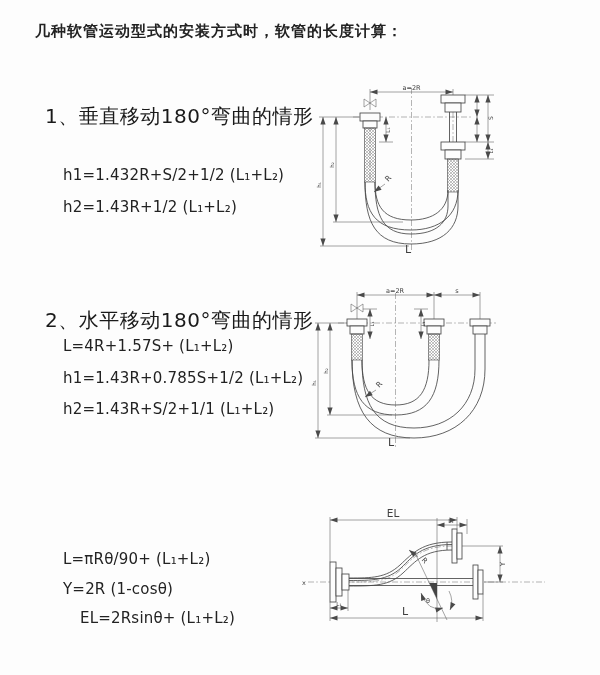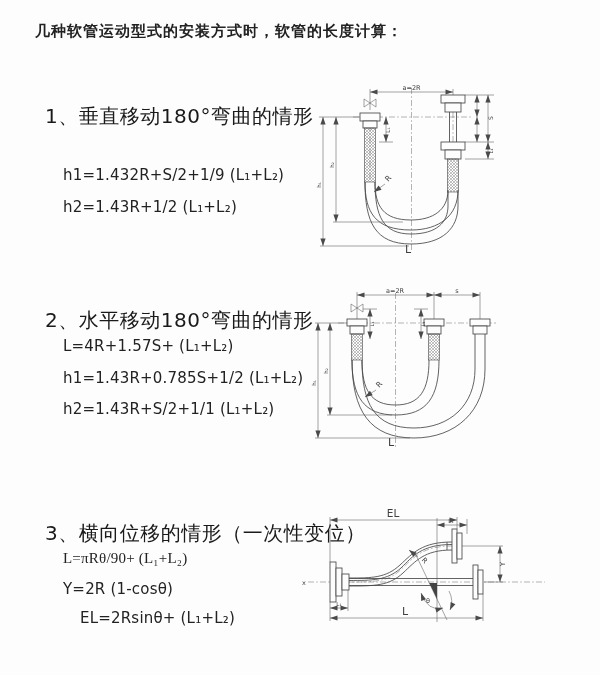--- a/index.html
+++ b/index.html
@@ -22,30 +22,29 @@
   svg .braid{stroke:#474747;stroke-width:0.6;}
 </style>
 </head>
 <body>
 
 <div class="page">
 
   <div class="abs title" style="left:35px;top:22px;">几种软管运动型式的安装方式时，软管的长度计算：</div>
 
   <div class="abs h" style="left:45px;top:103px;">1、垂直移动180°弯曲的情形</div>
-  <div class="abs f" style="left:63px;top:166px;">h1=1.432R+S/2+1/9 (L₁+L₂)</div>
+  <div class="abs f" style="left:63px;top:166px;">h1=1.432R+S/2+1/2 (L₁+L₂)</div>
   <div class="abs f" style="left:63px;top:198px;">h2=1.43R+1/2 (L₁+L₂)</div>
 
   <div class="abs h" style="left:45px;top:307px;">2、水平移动180°弯曲的情形</div>
   <div class="abs f" style="left:63px;top:337px;">L=4R+1.57S+ (L₁+L₂)</div>
   <div class="abs f" style="left:63px;top:369px;">h1=1.43R+0.785S+1/2 (L₁+L₂)</div>
   <div class="abs f" style="left:63px;top:400px;">h2=1.43R+S/2+1/1 (L₁+L₂)</div>
 
-  <div class="abs h" style="left:45px;top:520px;">3、横向位移的情形（一次性变位）</div>
-  <div class="abs f" style="left:63px;top:550px;font-family:Liberation Serif, serif;">L=πRθ/90+ (L₁+L₂)</div>
+  <div class="abs f" style="left:63px;top:550px;">L=πRθ/90+ (L₁+L₂)</div>
   <div class="abs f" style="left:63px;top:580px;">Y=2R (1-cosθ)</div>
   <div class="abs f" style="left:80px;top:609px;">EL=2Rsinθ+ (L₁+L₂)</div>
 
   <svg style="left:313px;top:80px;" width="200" height="175" viewBox="0 0 200 175">
     <defs>
       <marker id="arA" markerWidth="9" markerHeight="8" refX="8" refY="4" orient="auto-start-reverse" markerUnits="userSpaceOnUse">
         <path d="M0.5,1.4 L8,4 L0.5,6.6 Z" fill="#4a4a4a"></path>
       </marker>
       <pattern id="htA" width="3" height="3" patternUnits="userSpaceOnUse">
         <path d="M0,3 L3,0 M0,0 L3,3" stroke="#7a7a7a" stroke-width="0.45"></path>

